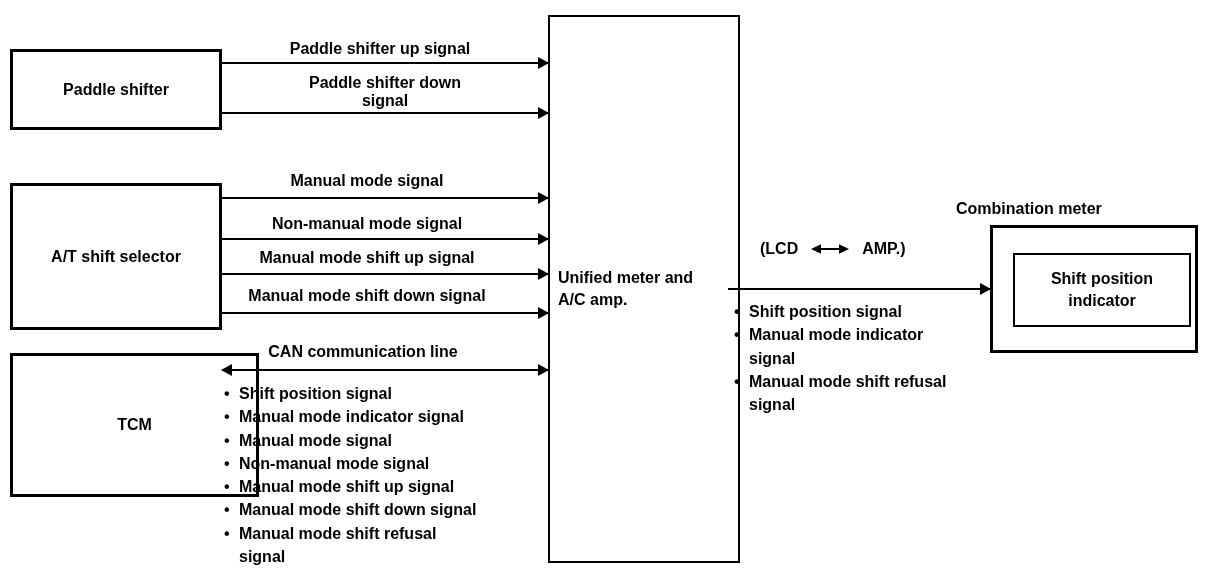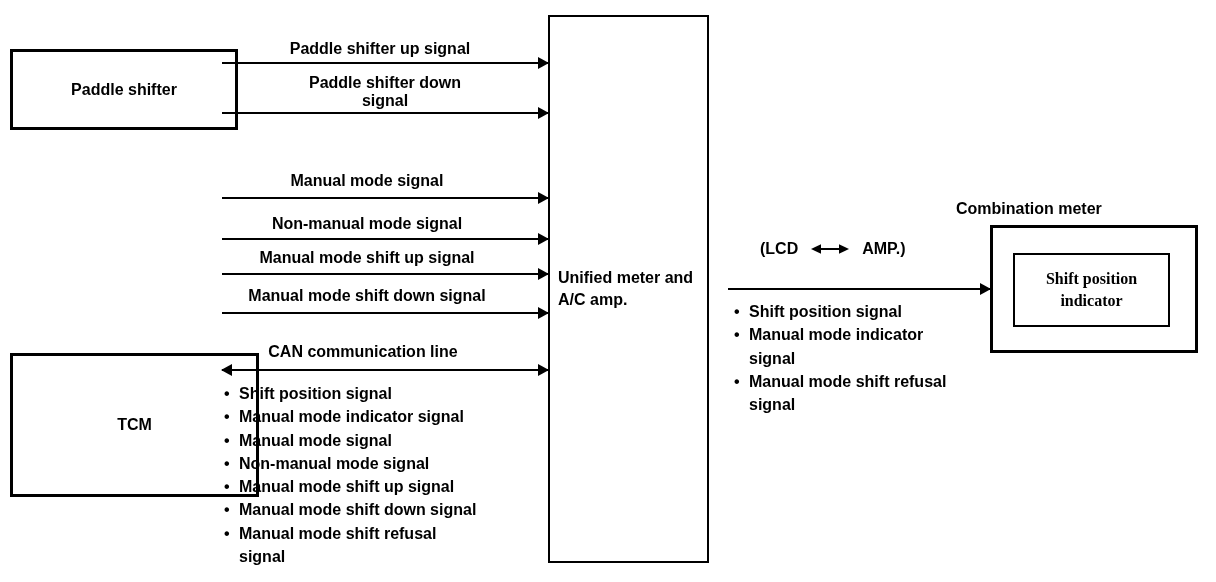--- a/index.html
+++ b/index.html
@@ -38,37 +38,40 @@
   .unified-label { justify-content:flex-start; padding-left:8px; text-align:left; line-height:22px; }
   .inner-label { line-height:22px; }
   .combo-title { position:absolute; left:956px; width:208px; top:200px; text-align:left; }
   .comm-label-line2 { display:flex; align-items:center; gap:13px; }
 </style>
 </head>
 <body>
 
 <div class="canvas">
 
-  <div class="box" style="left:10px; top:49px; width:228px; height:81px;">
+  <div class="box" style="left:10px; top:49px; width:212px; height:81px;">
     <span>Paddle shifter</span>
   </div>
 
+  <div class="box" style="left:10px; top:183px; width:212px; height:147px;">
+    <span>A/T shift selector</span>
+  </div>
 
   <div class="box" style="left:10px; top:353px; width:249px; height:144px;">
     <span>TCM</span>
   </div>
 
-  <div class="box thin unified-label" style="left:548px; top:15px; width:161px; height:548px;">
+  <div class="box thin unified-label" style="left:548px; top:15px; width:192px; height:548px;">
     <span class="pre">Unified meter and
 A/C amp.</span>
   </div>
 
   <div class="combo-title">Combination meter</div>
   <div class="box" style="left:990px; top:225px; width:208px; height:128px;"></div>
-  <div class="box thin inner-label" style="left:1013px; top:253px; width:157px; height:74px;font-family:Liberation Serif, serif;">
+  <div class="box thin inner-label" style="left:1013px; top:253px; width:178px; height:74px;">
     <span class="pre">Shift position
 indicator</span>
   </div>
 
   <div class="arrow" style="left:222px; top:62px; width:326px;">
     <span class="head-r"></span>
   </div>
   <div class="arrow" style="left:222px; top:112px; width:326px;">
     <span class="head-r"></span>
   </div>

